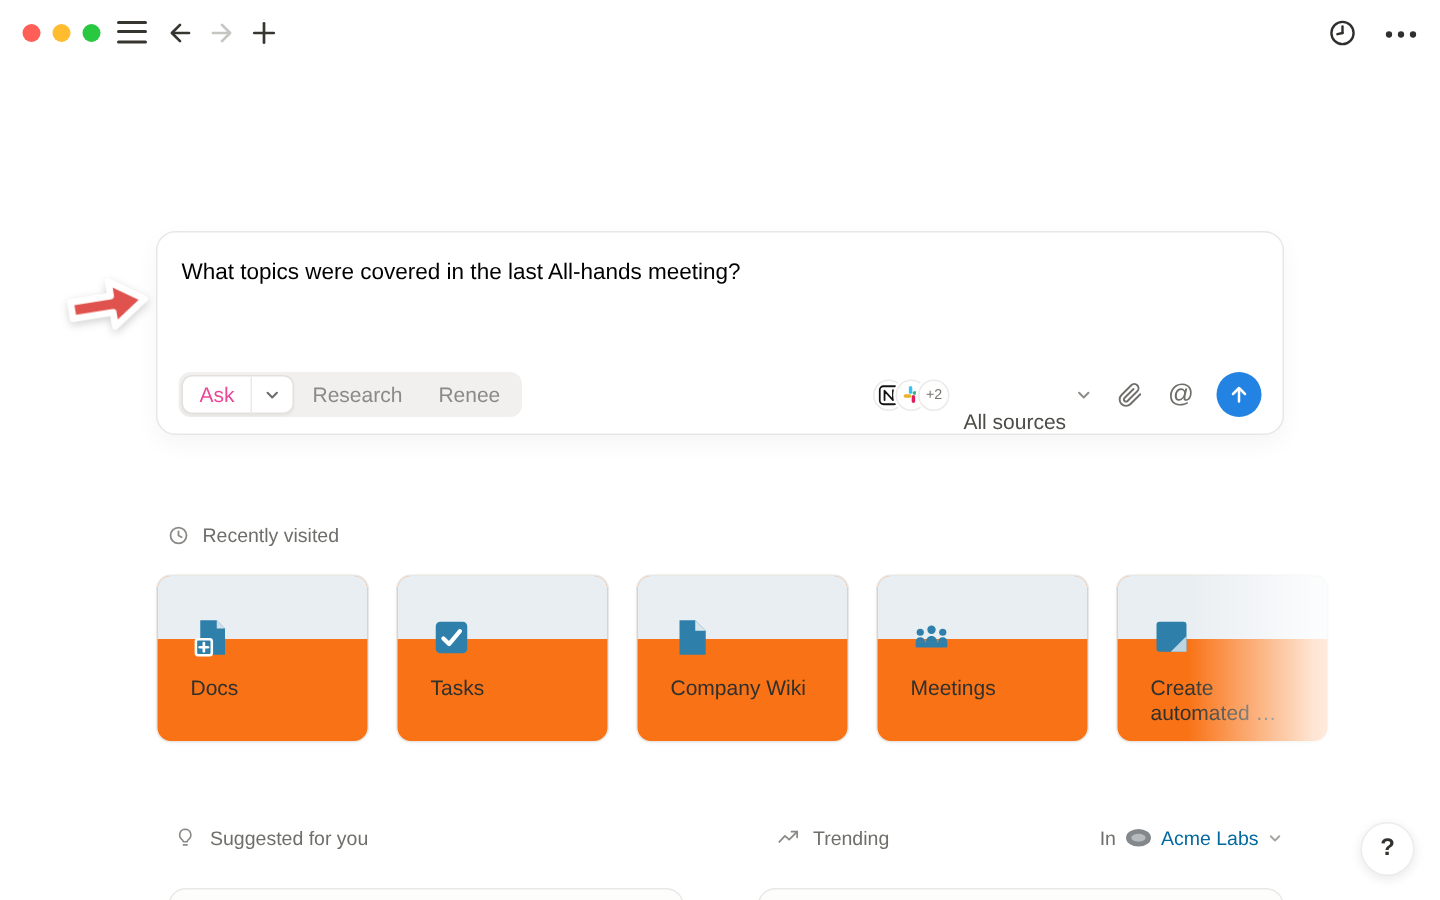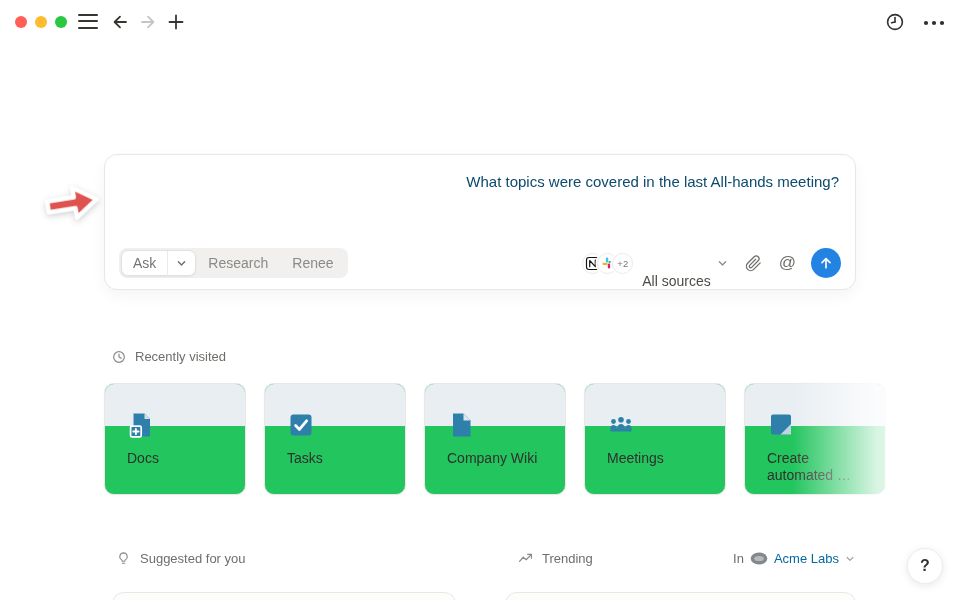--- a/index.html
+++ b/index.html
@@ -15,25 +15,25 @@
   .tb-icon { position:absolute; top:12px; width:20px; height:20px; }
   .tb-right { position:absolute; top:12px; width:20px; height:20px; }
 
   
   .greeting { position:absolute; top:78px; left:0; width:960px; height:36px; display:flex; justify-content:center; align-items:center; gap:18px; }
   .avatar { width:36px; height:36px; border-radius:50%; border:1px solid #e5e4e2; background:#fff; display:flex; align-items:center; justify-content:center; box-shadow:0 1px 2px rgba(0,0,0,.04); }
   .greet-title { font-size:25px; font-weight:700; letter-spacing:-0.4px; color:#191918; }
 
   
   .composer { position:absolute; left:104px; top:154px; width:752px; height:136px; background:#fff; border:1px solid #e8e7e5; border-radius:13px; box-shadow:0 6px 16px rgba(15,15,15,.045); }
-  .question { position:absolute; left:16px; top:18px; right:16px; font-size:15px; color:#0c4a6e; cursor:text;text-align:right; }
+  .question { position:absolute; left:16px; top:18px; right:16px; font-size:15px; color:#000000; cursor:text; }
   .composer-bar { position:absolute; left:14px; right:14px; bottom:11px; height:30px; display:flex; align-items:center; justify-content:space-between; }
   .modes { display:flex; align-items:center; background:#f1f0ee; border-radius:8px; padding:2px; height:30px; }
   .ask-pill { display:flex; align-items:center; background:#fff; border:1px solid #e2e1de; border-radius:7px; height:26px; box-shadow:0 1px 2px rgba(0,0,0,.05); }
-  .ask-label { padding:0 11px; font-size:14px; font-weight:500; color:#737373; }
+  .ask-label { padding:0 11px; font-size:14px; font-weight:500; color:#ec4899; }
   .ask-divider { width:1px; height:25px; background:#eceae7; }
   .ask-caret { padding:0 8px; display:flex; align-items:center; }
   .mode-text { padding:0 12px; font-size:14px; font-weight:500; color:#8b8a86; cursor:pointer; }
   .composer-right { display:flex; align-items:center; }
   .chips { display:flex; align-items:center; margin-right:9px; }
   .chip { width:21px; height:21px; border-radius:50%; background:#fff; border:1px solid #eceae8; display:flex; align-items:center; justify-content:center; box-shadow:0 0 0 1.5px #fff; }
   .chip + .chip { margin-left:-6px; }
   .chip-plus { font-size:9.5px; color:#77766f; font-weight:500; }
   .all-sources { display:flex; align-items:center; gap:6px; cursor:pointer; }
   .all-sources-label { font-size:14px; font-weight:500; color:#4d4c47;margin-top:36px; }
@@ -41,21 +41,21 @@
   .at-glyph { font-size:17px; color:#6f6e6a; }
   .send-btn { margin-left:15px; width:30px; height:30px; border-radius:50%; background:#2383e2; display:flex; align-items:center; justify-content:center; cursor:pointer; border:none; }
 
   
   .red-arrow { position:absolute; left:42px; top:180px; transform:rotate(-9deg); filter:drop-shadow(0 2px 3px rgba(0,0,0,.18)); }
 
   
   .recent-header { position:absolute; left:112px; top:349px; display:flex; align-items:center; gap:9px; }
   .section-label { font-size:13px; color:#6f6e6a; }
   .cards-row { position:absolute; left:104px; top:383px; display:flex; gap:18px; }
-  .card { position:relative; width:142px; height:112px; background:#22c55e; border:1px solid #e9e8e5; border-radius:10px; box-shadow:0 1px 3px rgba(0,0,0,.03); cursor:pointer; overflow:visible; }
+  .card { position:relative; width:142px; height:112px; background:#f97316; border:1px solid #e9e8e5; border-radius:10px; box-shadow:0 1px 3px rgba(0,0,0,.03); cursor:pointer; overflow:visible; }
   .card-band { position:absolute; left:0; top:0; right:0; height:42px; background:#e9eef2; border-radius:9px 9px 0 0; }
   .card-icon { position:absolute; left:22px; top:27px; width:28px; height:28px; }
   .card-label { position:absolute; left:22px; top:66px; width:98px; font-size:14px; font-weight:500; color:#31302c; line-height:17px; }
   .fade-right { position:absolute; left:792px; top:374px; width:168px; height:132px; background:linear-gradient(to right, rgba(255,255,255,0) 0%, rgba(255,255,255,.82) 50%, #ffffff 82%); pointer-events:none; }
 
   
   .suggested-header { position:absolute; left:116px; top:551px; display:flex; align-items:center; gap:9px; }
   .trending-header { position:absolute; left:518px; top:551px; display:flex; align-items:center; gap:9px; }
   .workspace { position:absolute; right:105px; top:551px; display:flex; align-items:center; gap:6px; cursor:pointer;text-align:center; }
   .ws-prefix { font-size:13px; color:#6f6e6a; }

